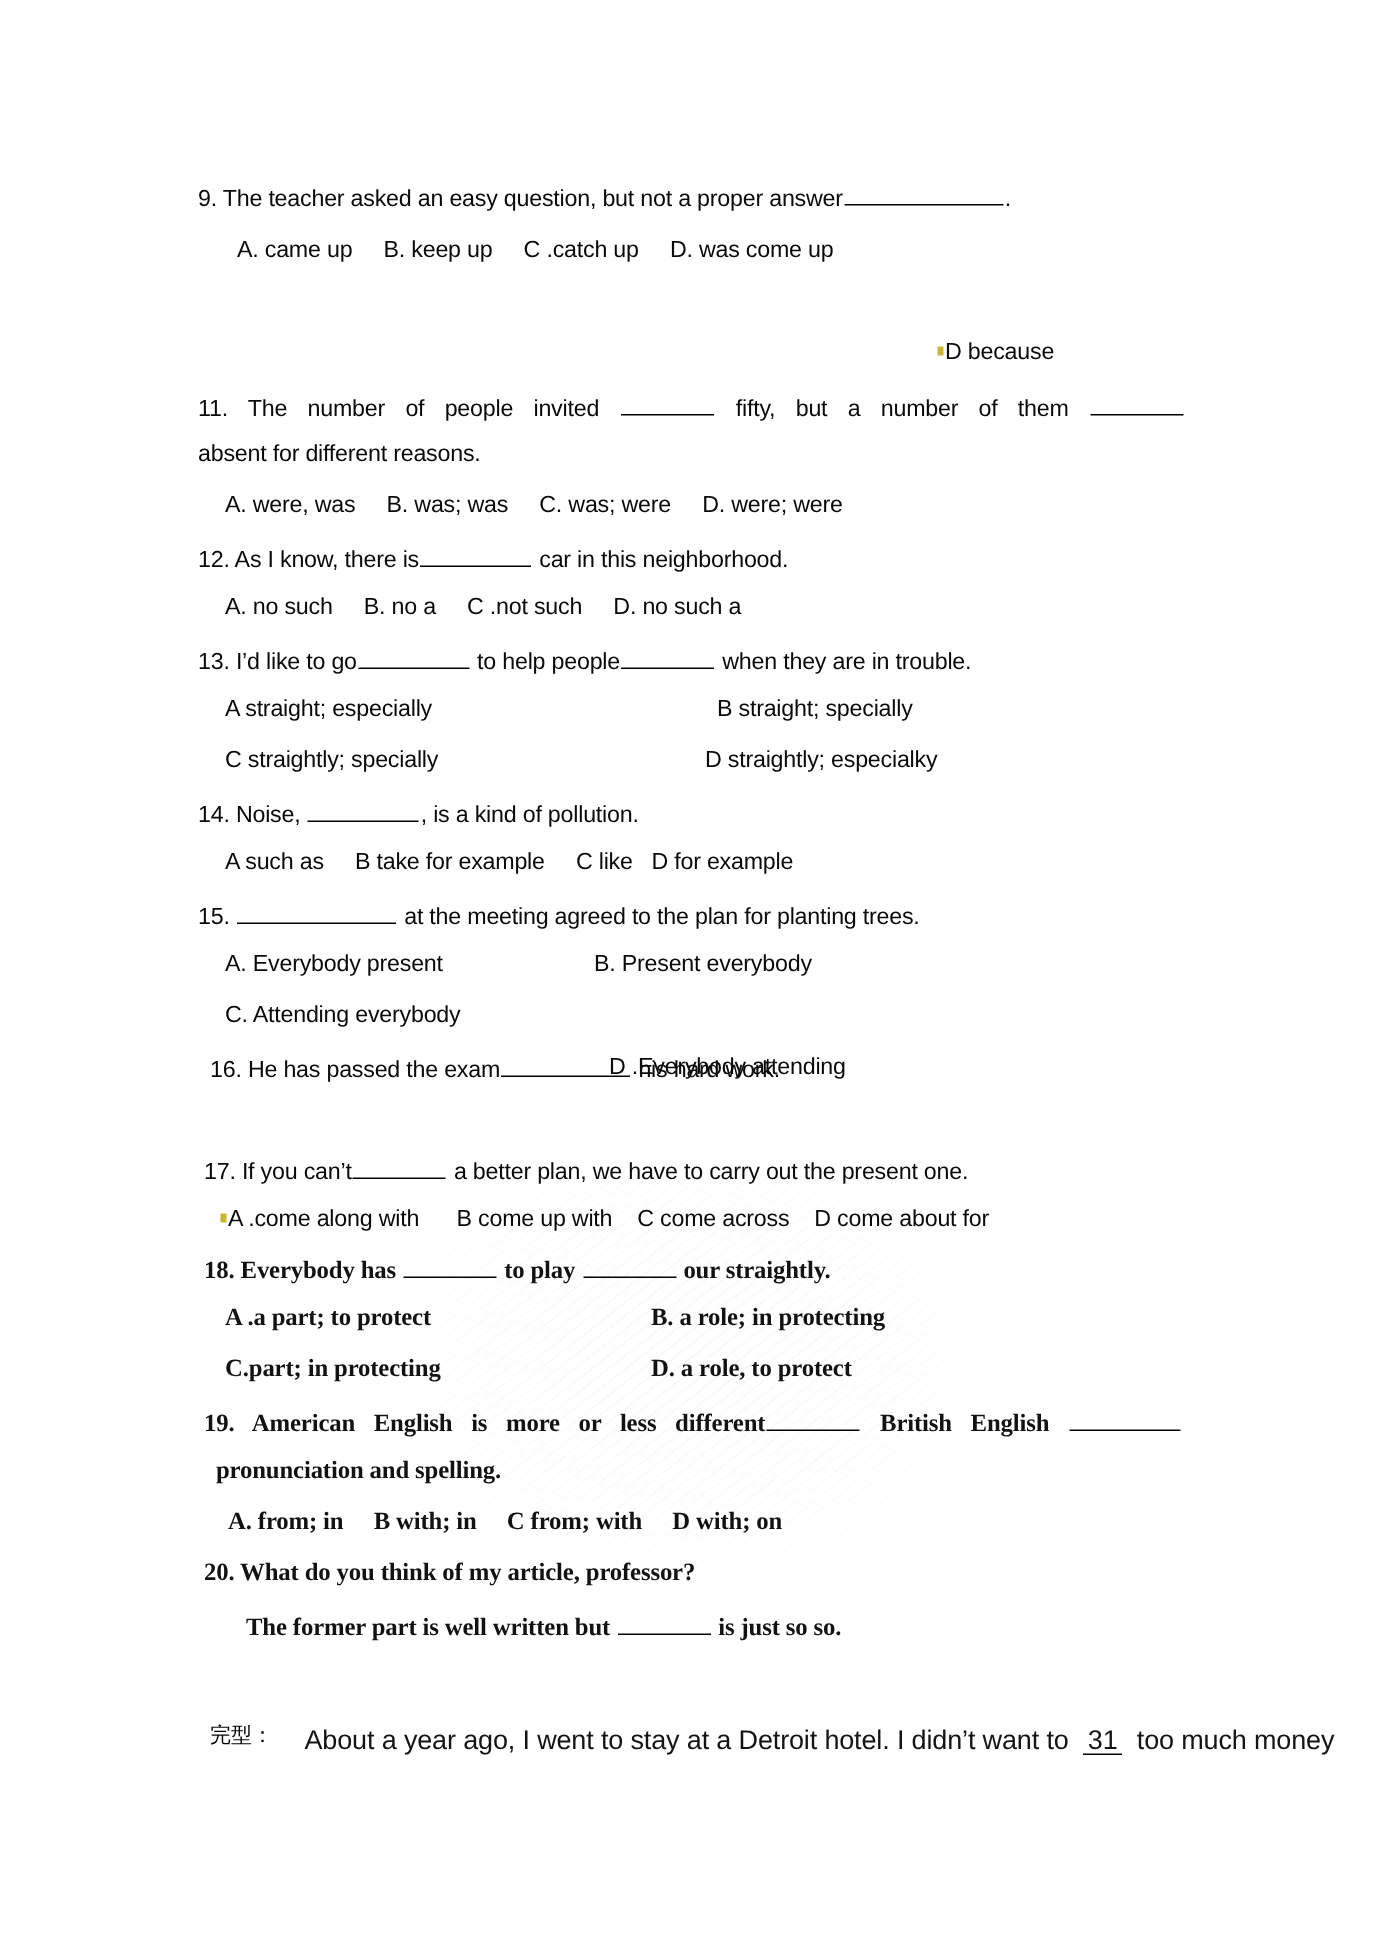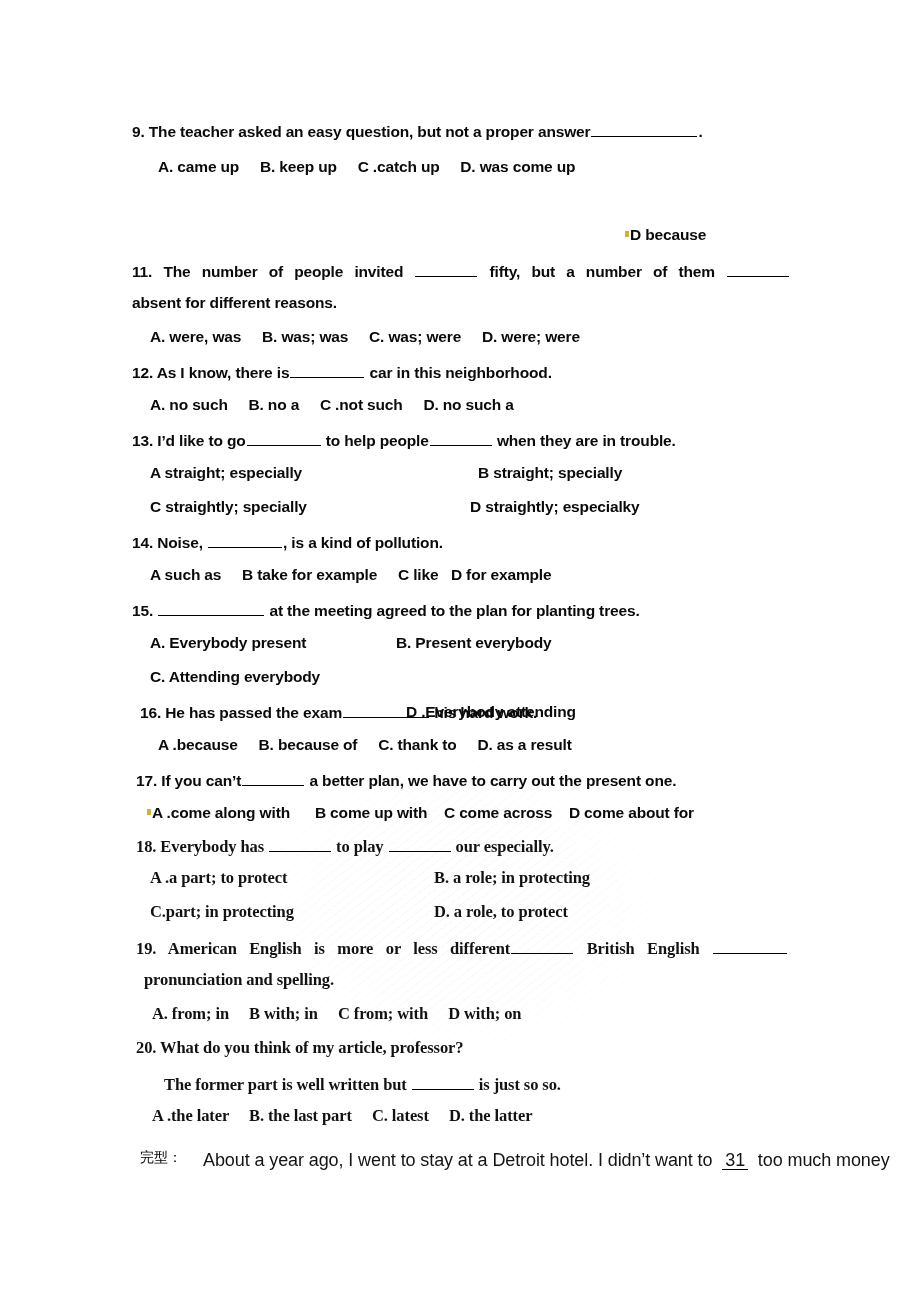--- a/index.html
+++ b/index.html
@@ -42,21 +42,21 @@
   
   .ln {
     position: absolute;
     white-space: pre;
     line-height: 1;
   }
 
   
   .sans {
     font-family: "Liberation Sans", sans-serif;
-    font-weight: bold;
+    font-weight: normal;
     font-size: 15.5px;
     letter-spacing: -0.15px;
     color: #0a0a0a;
   }
   
   .serif {
     font-family: "Liberation Serif", serif;
     font-weight: bold;
     font-size: 16.5px;
     letter-spacing: -0.1px;
@@ -152,43 +152,41 @@
 
   <div class="ln sans" style="left:132px; top:601px;"><span>15.</span> <span class="blank b-xl"></span> <span>at the meeting agreed to the plan for planting trees.</span></div>
 
   <div class="ln sans" style="left:150px; top:635px;">A. Everybody present</div>
   <div class="ln sans" style="left:396px; top:635px;">B. Present everybody</div>
   <div class="ln sans" style="left:150px; top:669px;">C. Attending everybody</div>
   <div class="ln sans" style="left:406px; top:704px;text-align:right;">D .Everybody attending</div>
 
   <div class="ln sans" style="left:140px; top:703px;text-align:center;"><span>16. He has passed the exam</span><span class="blank b-lg"></span> <span>his hard work.</span></div>
 
-  <div class="ln sans" style="left:158px; top:737px;">A .because     B. because of     C. thank to     D. as a result</div>
 
   <div class="ln sans" style="left:136px; top:771px;"><span>17. If you can’t</span><span class="blank b-sm"></span> <span>a better plan, we have to carry out the present one.</span></div>
 
   <div class="speck" style="left: 147px; top: 809px; background: rgb(201, 184, 50);"></div>
   <div class="ln sans" style="left:152px; top:805px;">A .come along with      B come up with    C come across    D come about for</div>
 
-  <div class="ln serif" style="left:136px; top:836px;"><span>18. Everybody has</span> <span class="blank b-sm"></span> <span>to play</span> <span class="blank b-sm"></span> <span>our especially.</span></div>
+  <div class="ln serif" style="left:136px; top:836px;"><span>18. Everybody has</span> <span class="blank b-sm"></span> <span>to play</span> <span class="blank b-sm"></span> <span>our straightly.</span></div>
 
   <div class="ln serif" style="left:150px; top:870px;">A .a part; to protect</div>
   <div class="ln serif" style="left:434px; top:870px;">B. a role; in protecting</div>
   <div class="ln serif" style="left:150px; top:904px;">C.part; in protecting</div>
   <div class="ln serif" style="left:434px; top:904px;">D. a role, to protect</div>
 
   <div class="justify serif" style="left:136px; top:938px; width:652px;"><span>19. American English is more or less different</span><span class="blank b-sm"></span> <span>British English</span> <span class="blank b-md"></span></div>
 
   <div class="ln serif" style="left:144px; top:972px;">pronunciation and spelling.</div>
 
   <div class="ln serif" style="left:152px; top:1006px;">A. from; in     B with; in     C from; with     D with; on</div>
 
   <div class="ln serif" style="left:136px; top:1040px;">20. What do you think of my article, professor?</div>
 
   <div class="ln serif" style="left:164px; top:1074px;"><span>The former part is well written but</span> <span class="blank b-sm"></span> <span>is just so so.</span></div>
 
-  <div class="ln serif" style="left:152px; top:1108px;">A .the later     B. the last part     C. latest     D. the latter</div>
 
   <div class="ln cjk" style="left:140px; top:1150px;text-align:center;">完型：</div>
 
   <div class="ln cloze" style="left:203px; top:1151px;"><span>About a year ago, I went to stay at a Detroit hotel. I didn’t want to</span>  <span class="numblank">31</span>  <span>too much money</span></div>
 
 </div>
 
 </body></html>

